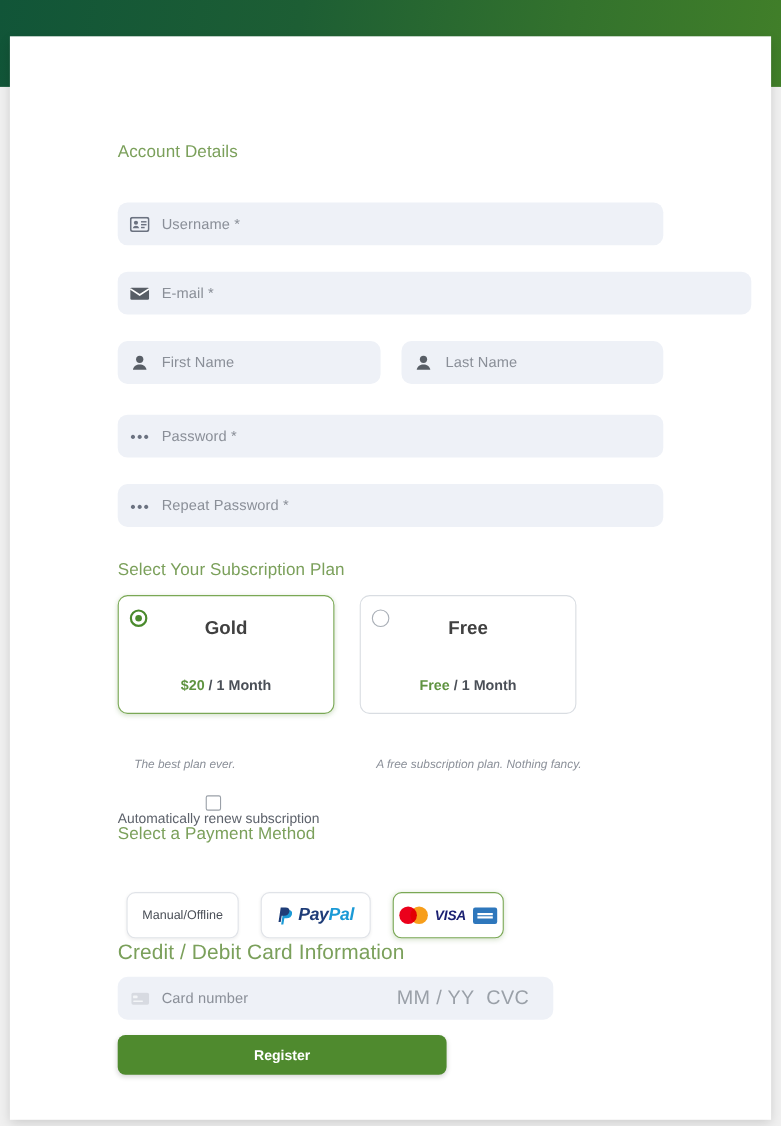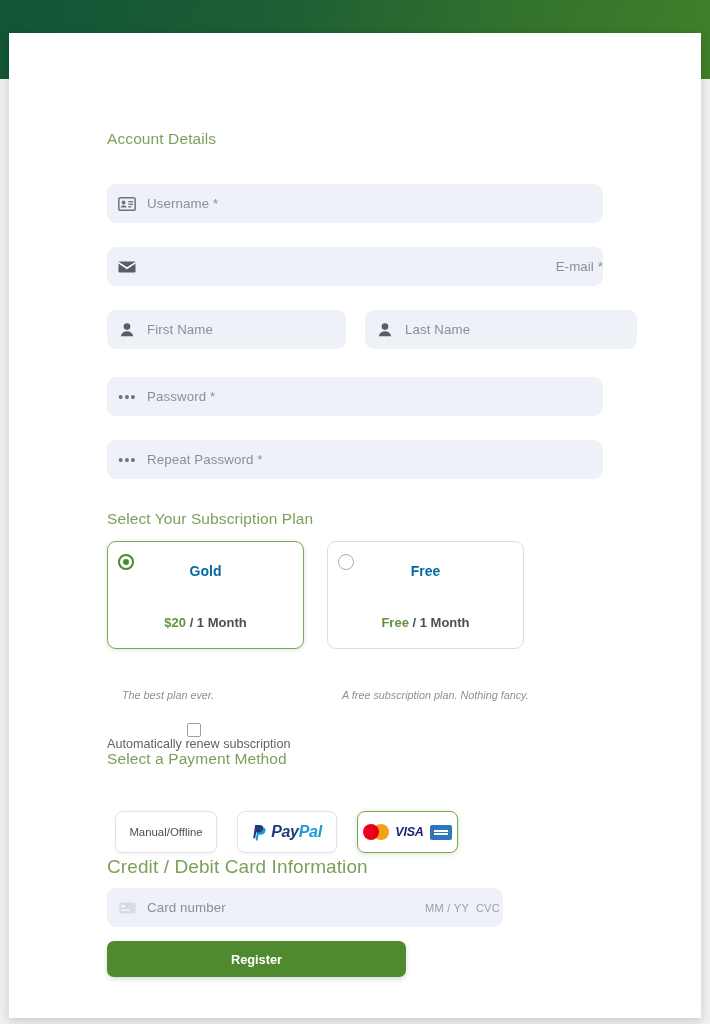--- a/index.html
+++ b/index.html
@@ -76,30 +76,30 @@
   }
   .field .fi-label {
     color: #8a8f98;
     font-size: 13.3px;
     letter-spacing: 0.1px;
     flex: 1 1 auto;
     white-space: nowrap;
   }
   .field .fi-right {
     color: #9aa0a8;
-    font-size: 11px;
+    font-size: 18px;
     letter-spacing: 0.3px;
-    padding-right: 3px;
+    padding-right: 22px;
     white-space: nowrap;
   }
 
   .f-username  { left: 98px; top: 151px; width: 496px; }
-  .f-email     { left: 98px; top: 214px; width: 496px; text-align: right; }
+  .f-email     { left: 98px; top: 214px; width: 576px; }
   .f-first     { left: 98px; top: 277px; width: 239px; }
-  .f-last      { left: 356px; top: 277px; width: 272px; }
+  .f-last      { left: 356px; top: 277px; width: 238px; }
   .f-password  { left: 98px; top: 344px; width: 496px; }
   .f-repeat    { left: 98px; top: 407px; width: 496px; }
   .f-card      { left: 98px; top: 855px; width: 396px; }
 
   .dots-icon {
     letter-spacing: 1.2px;
     color: #6b7280;
     font-size: 14px;
     line-height: 1;
     padding-left: 1px;
@@ -138,22 +138,22 @@
     left: 3px; top: 3px;
     width: 6px; height: 6px;
     border-radius: 50%;
     background: #4a8a2c;
   }
   .radio-off { border: 1.5px solid #a8aeb6; background: #ffffff; }
 
   .plan-name {
     width: 100%;
     text-align: center;
-    color: #0369a1;
-    font-size: 14px;
+    color: #404040;
+    font-size: 17px;
     font-weight: bold;
     padding-top: 11px;
   }
   .plan-price {
     text-align: center;
     font-size: 13px;
     font-weight: bold;
     color: #4a4f57;
     position: absolute;
     bottom: 18px;

